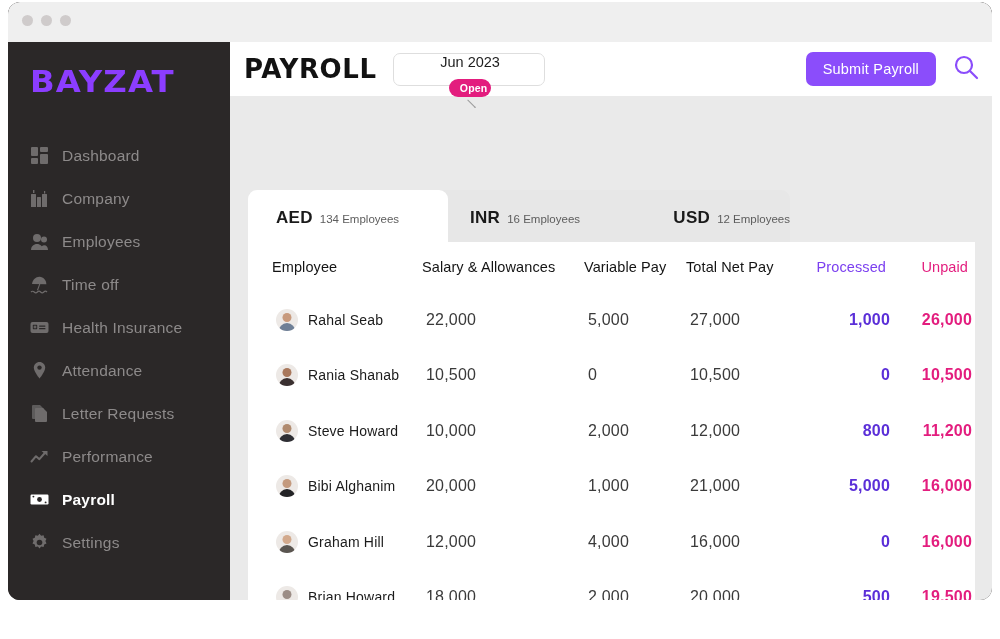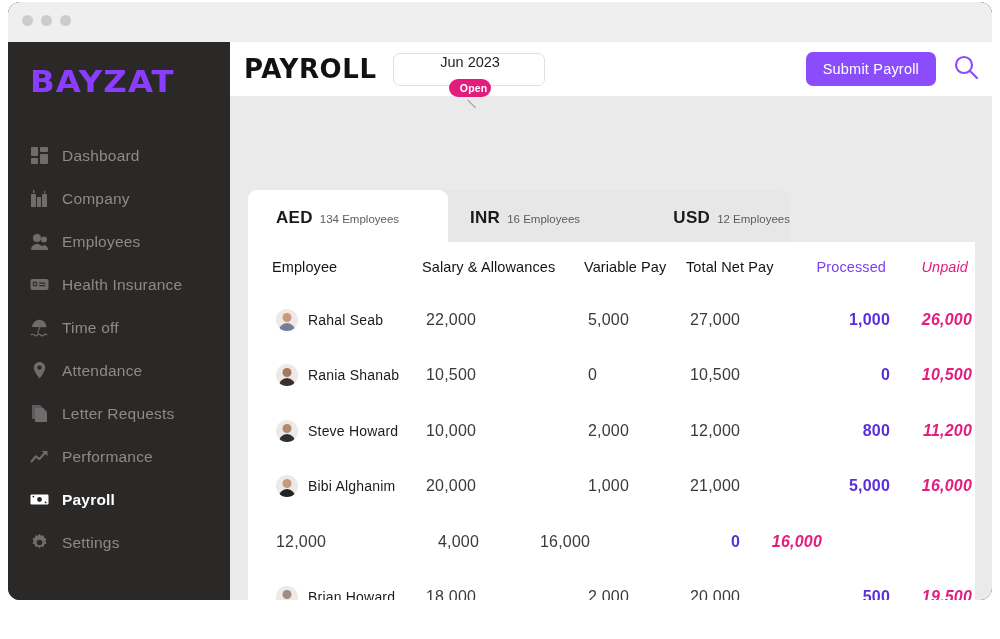--- a/index.html
+++ b/index.html
@@ -263,21 +263,21 @@
     padding-left: 28px;
   }
   .thead { height: 50px; padding-left: 24px; }
   .trow  { height: 55.5px; }
 
   .c-emp   { width: 150px; flex: 0 0 150px; display: flex; align-items: center; gap: 10px; }
   .c-sal   { width: 162px; flex: 0 0 162px; }
   .c-var   { width: 102px; flex: 0 0 102px; }
   .c-tot   { width: 115px; flex: 0 0 115px; }
   .c-proc  { width: 85px;  flex: 0 0 85px; text-align: right; }
-  .c-unp   { width: 82px;  flex: 0 0 82px; text-align: right; font-style: italic; }
+  .c-unp   { width: 82px;  flex: 0 0 82px; text-align: right; }
 
   .thead .th {
     font-size: 14.5px;
     color: #141414;
     letter-spacing: 0.1px;
   }
   .thead .th.proc { color: #7b3ff0; }
   .thead .th.unp  { color: #e31d7e; }
 
   .trow .td {
@@ -367,40 +367,40 @@
                 <circle class="fillc" cx="14" cy="7.5" r="3"></circle>
                 <path class="fillc" d="M10.5 18c0-2.8 1.8-4.7 3.8-4.7S18 15.2 18 18z"></path>
               </svg>
           </span>
           <span class="nav-label">Employees</span>
         </div>
 
         <div class="nav-item">
           <span class="nav-icon">
             <svg width="19" height="19" viewBox="0 0 19 19">
+                <path class="fillc" d="M2 9C2.6 4.6 6 1.6 9.7 1.8c3.6.2 6.4 3.3 6.7 7.4z"></path>
+                <path class="fillc" d="M9.4 8.6l.9.3-2.3 6.5-1-.3z"></path>
+                <path class="strokec" d="M1 17c1-1 2.2-1 3.2 0s2.2 1 3.2 0 2.2-1 3.2 0 2.2 1 3.2 0 2.2-1 3.2 0" fill="none" stroke-width="1.2"></path>
+              </svg>
+          </span>
+          <span class="nav-label">Time off</span>
+        </div>
+
+        <div class="nav-item">
+          <span class="nav-icon">
+            <svg width="19" height="19" viewBox="0 0 19 19">
                 <rect class="fillc" x="0.5" y="4" width="18" height="11" rx="2"></rect>
                 <rect x="2.8" y="6.8" width="4.4" height="4.4" rx="0.6" fill="#2b2828"></rect>
                 <rect x="4.4" y="7.6" width="1.2" height="2.8" fill="#6f6c6c"></rect>
                 <rect x="3.6" y="8.4" width="2.8" height="1.2" fill="#6f6c6c"></rect>
                 <rect x="9" y="7.4" width="6.5" height="1.3" rx="0.6" fill="#2b2828"></rect>
                 <rect x="9" y="10" width="6.5" height="1.3" rx="0.6" fill="#2b2828"></rect>
               </svg>
           </span>
           <span class="nav-label">Health Insurance</span>
-        </div>
-
-        <div class="nav-item">
-          <span class="nav-icon">
-            <svg width="19" height="19" viewBox="0 0 19 19">
-                <path class="fillc" d="M2 9C2.6 4.6 6 1.6 9.7 1.8c3.6.2 6.4 3.3 6.7 7.4z"></path>
-                <path class="fillc" d="M9.4 8.6l.9.3-2.3 6.5-1-.3z"></path>
-                <path class="strokec" d="M1 17c1-1 2.2-1 3.2 0s2.2 1 3.2 0 2.2-1 3.2 0 2.2 1 3.2 0 2.2-1 3.2 0" fill="none" stroke-width="1.2"></path>
-              </svg>
-          </span>
-          <span class="nav-label">Time off</span>
         </div>
 
         <div class="nav-item">
           <span class="nav-icon">
             <svg width="19" height="19" viewBox="0 0 19 19">
                 <path class="fillc" d="M9.5 1C6.3 1 3.8 3.5 3.8 6.6c0 4.2 5.7 11 5.7 11s5.7-6.8 5.7-11C15.2 3.5 12.7 1 9.5 1z"></path>
                 <circle cx="9.5" cy="6.6" r="2.2" fill="#2b2828"></circle>
               </svg>
           </span>
           <span class="nav-label">Attendance</span>
@@ -565,20 +565,27 @@
               <span class="td name">Bibi Alghanim</span>
             </span>
             <span class="td c-sal">20,000</span>
             <span class="td c-var">1,000</span>
             <span class="td c-tot">21,000</span>
             <span class="td c-proc proc">5,000</span>
             <span class="td c-unp unp">16,000</span>
           </div>
 
           <div class="trow">
+            <span class="c-emp">
+              <span class="avatar">
+                  <span class="face" style="background:#d2a98c"></span>
+                  <span class="body" style="background:#5a5550"></span>
+                </span>
+              <span class="td name">Graham Hill</span>
+            </span>
             <span class="td c-sal">12,000</span>
             <span class="td c-var">4,000</span>
             <span class="td c-tot">16,000</span>
             <span class="td c-proc proc">0</span>
             <span class="td c-unp unp">16,000</span>
           </div>
 
           <div class="trow">
             <span class="c-emp">
               <span class="avatar">

